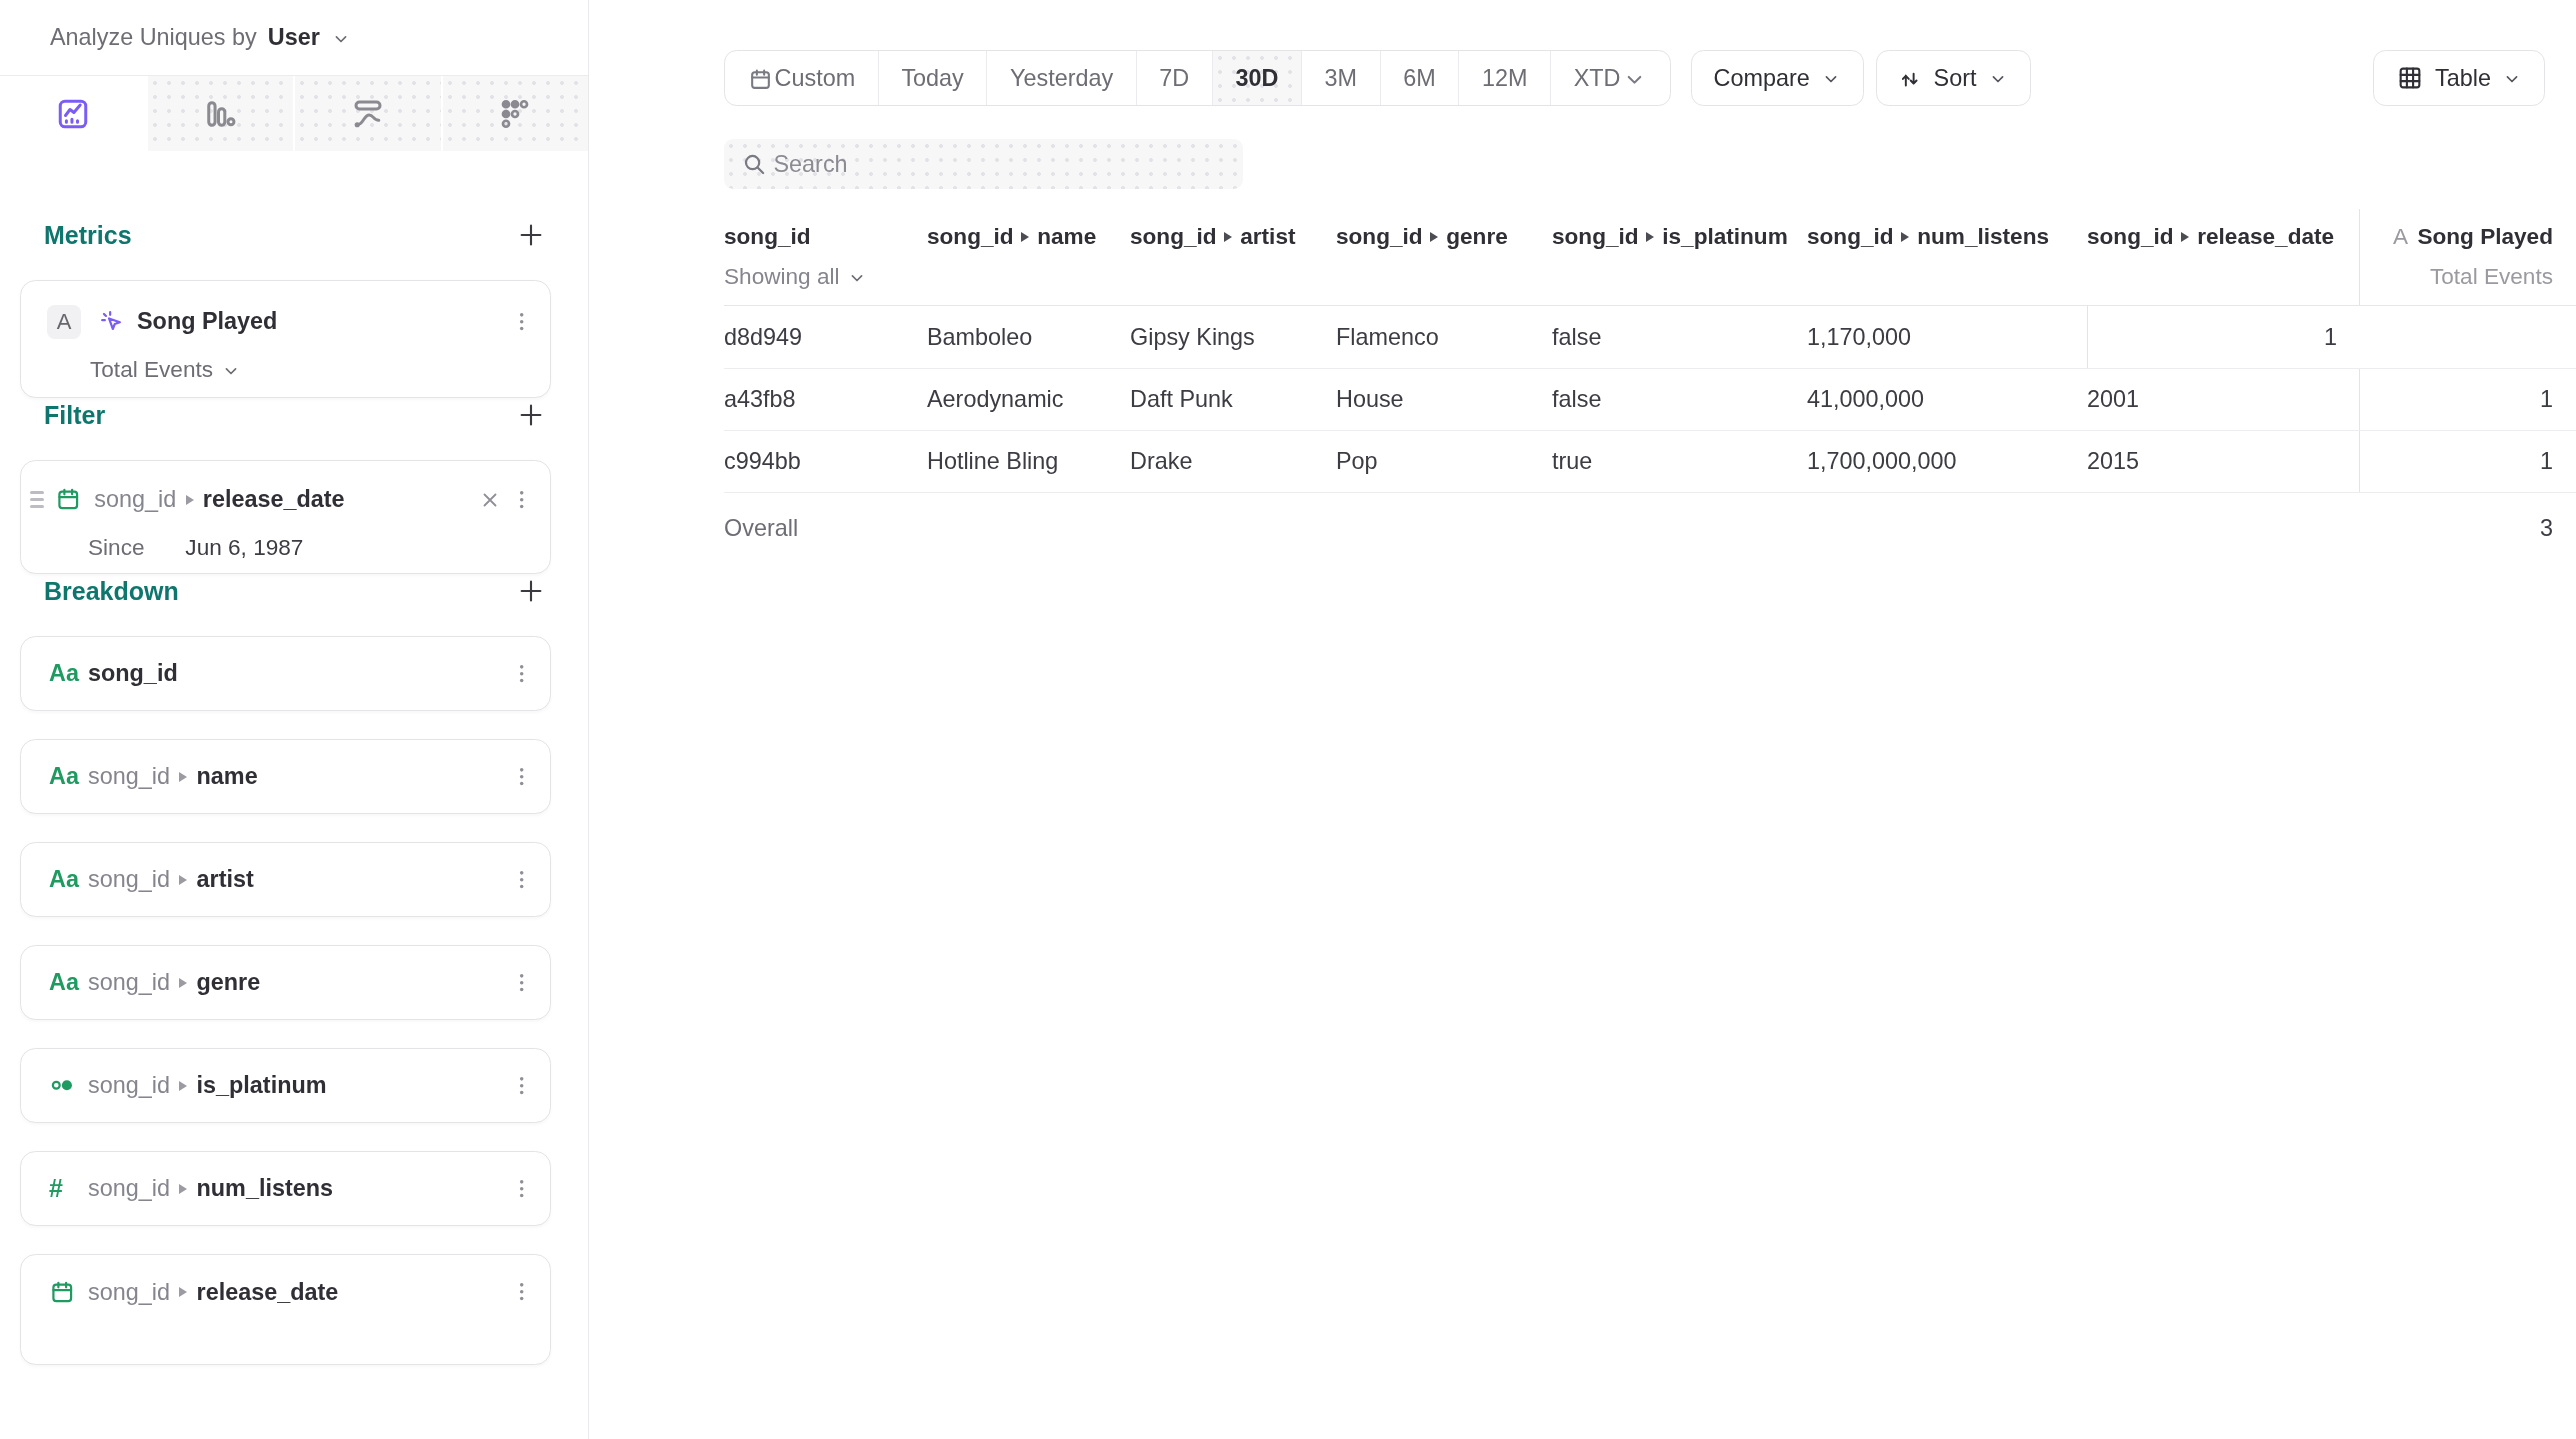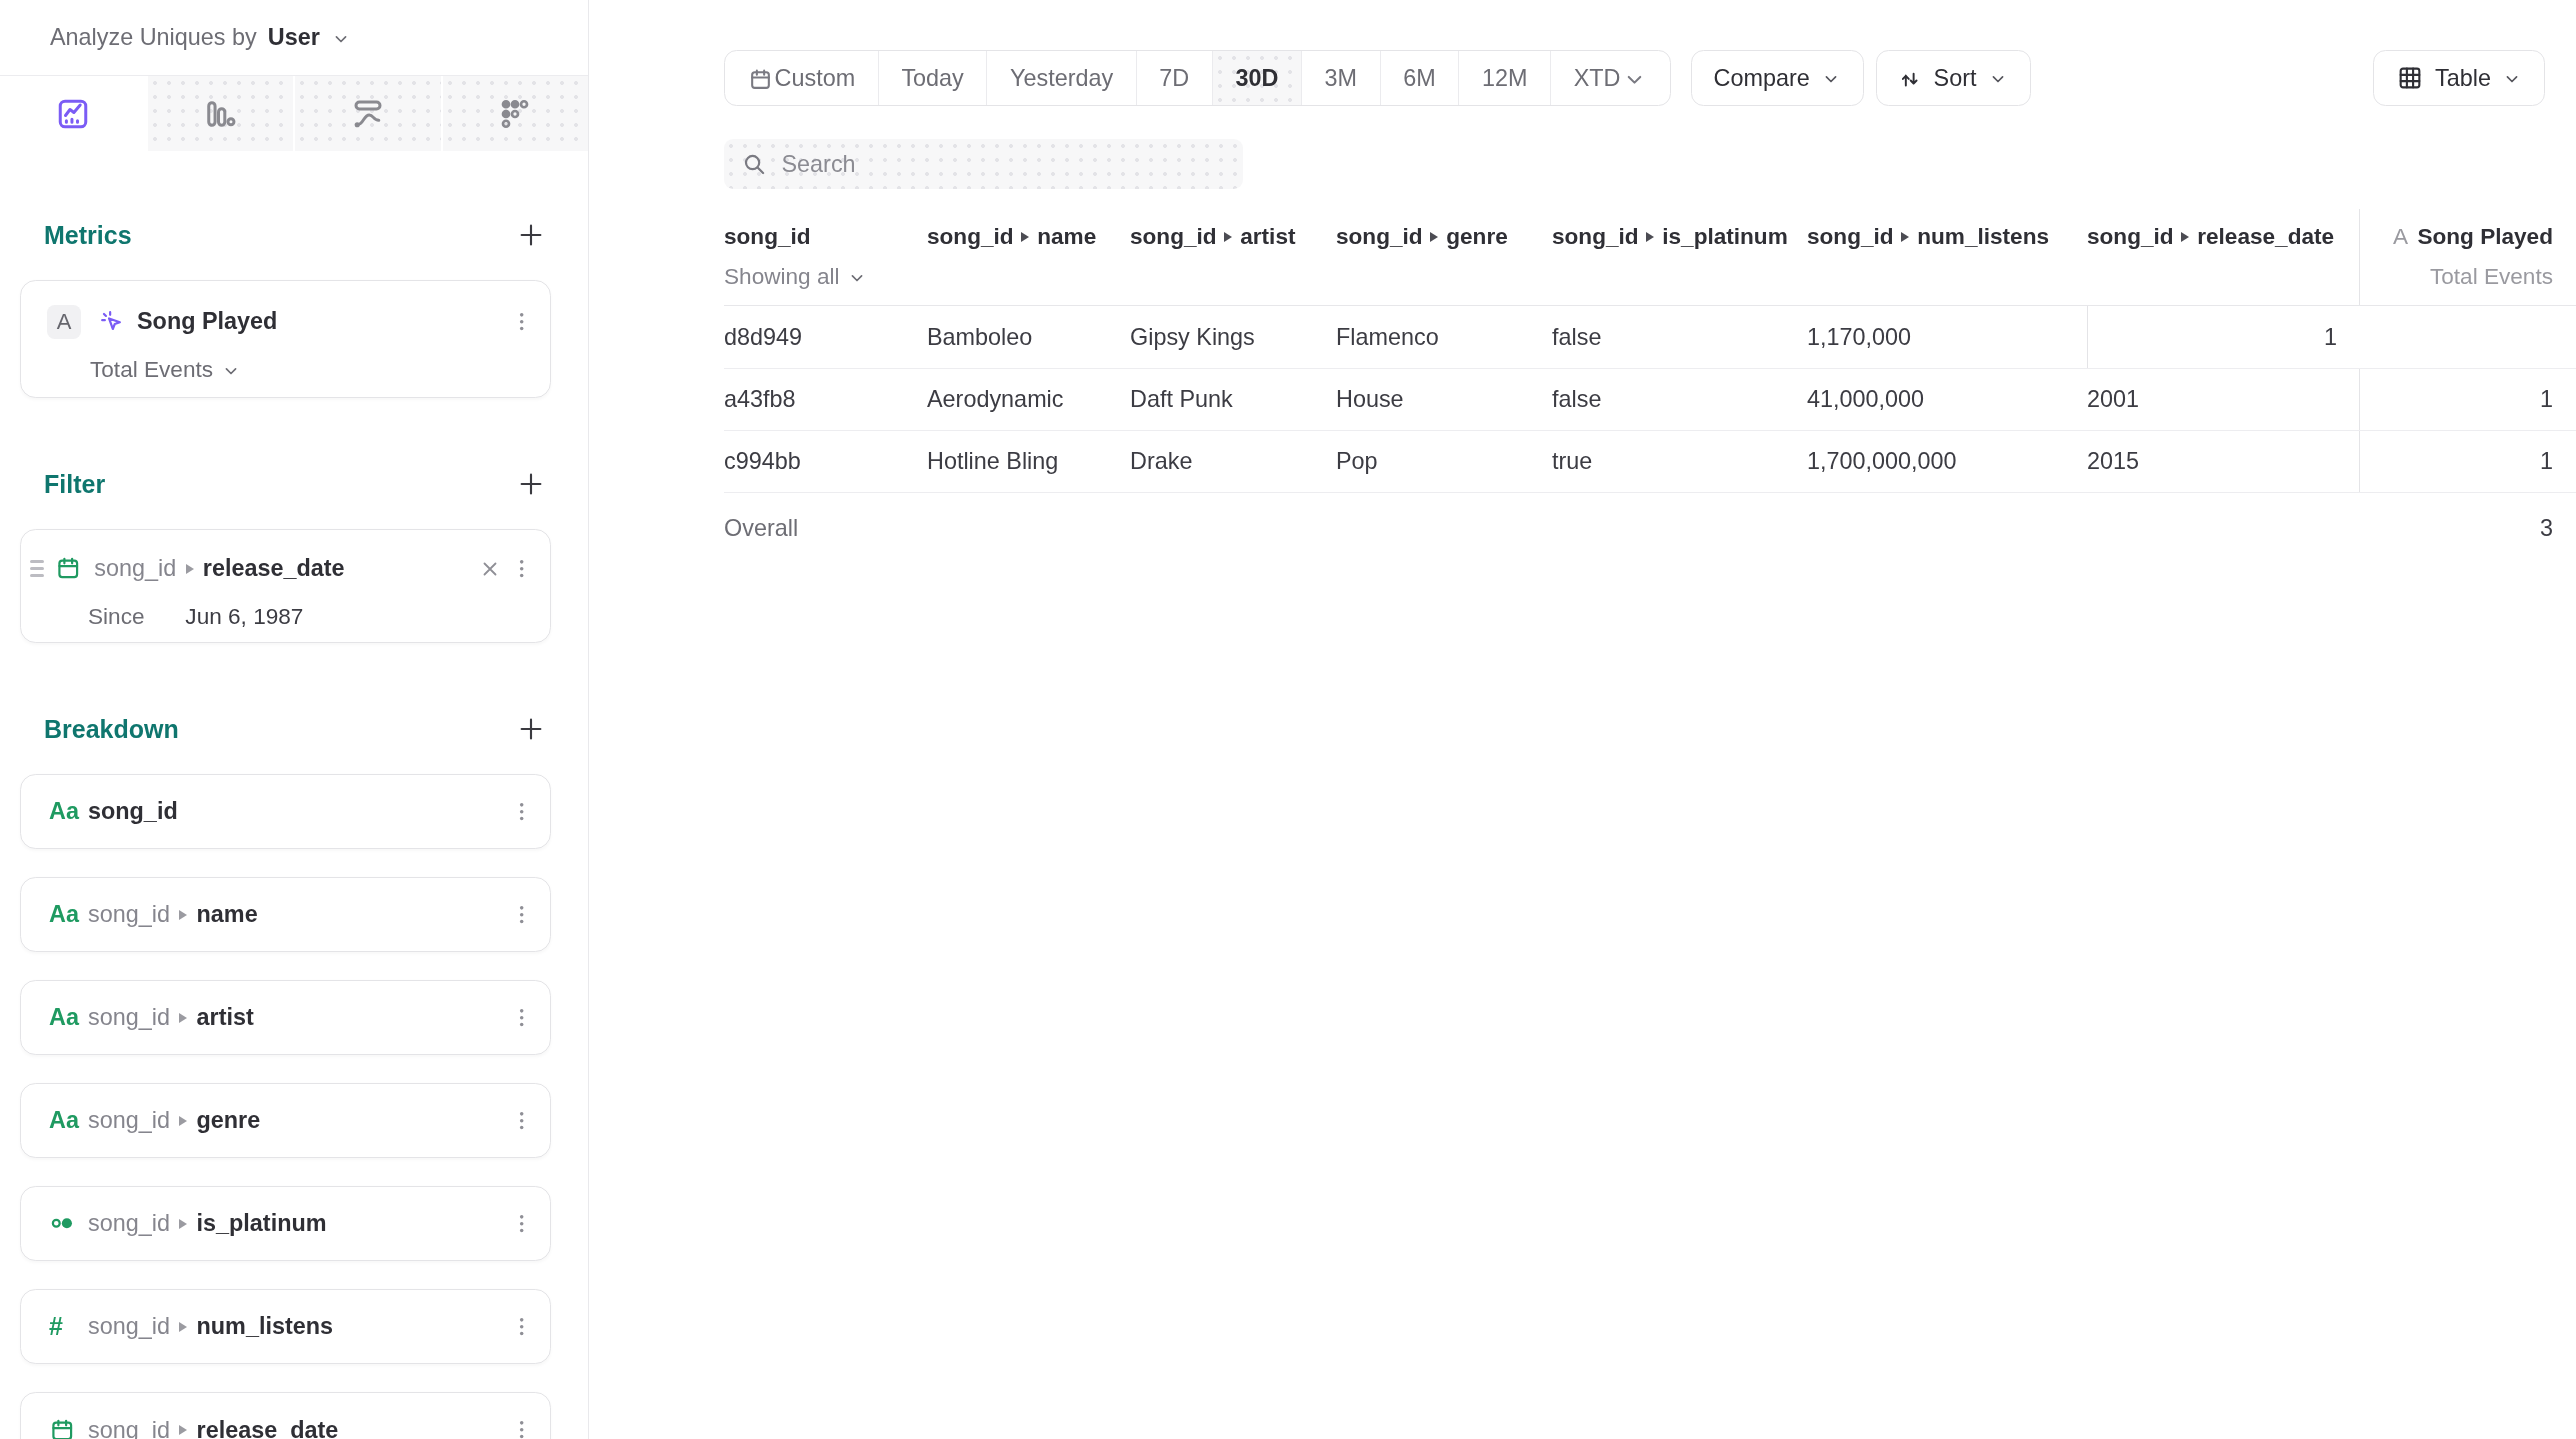--- a/index.html
+++ b/index.html
@@ -28,21 +28,21 @@
   .sb-header .lbl { color:#6d6d74; }
   .sb-header .val { color:#2f2f35; font-weight:700; }
   .tabbar { display:flex; height:75px; flex:none; }
   .tab { flex:1; display:flex; align-items:center; justify-content:center; cursor:pointer; }
   .tab.sel { background:#fff; color:#7b5cf5; }
   .tab.unsel { color:#8a8a90; }
   .tab + .tab.unsel { border-left:2.3px solid #fff; }
   .tab .ic { width:36px; height:36px; }
   .sb-body { padding:0 0 31px 0; overflow:hidden; }
   .sect-head { display:flex; align-items:center; justify-content:space-between;
-               padding:0 40px 0 44px; margin-top:69px; }
+               padding:0 40px 0 44px; }
   .sect-head:first-child { margin-top:67px; }
   .sect-title { font-size:25px; font-weight:700; color:#0f766e; }
   .plusbtn { color:#3a3a40; width:34px; height:34px; display:flex; align-items:center;
              justify-content:center; cursor:pointer; }
   .plusbtn .ic { width:30px; height:30px; stroke-width:1.7; }
   .card { margin:28px 37px 0 20px; border:1.6px solid #e4e4e7; border-radius:15.6px;
           background:#fff; box-shadow:0 1.6px 3.1px rgba(0,0,0,.03); position:relative; }
   .card.h1 { height:75px; display:flex; align-items:center; }
   .crow { display:flex; align-items:center; width:100%; padding:0 12.5px 0 28px; gap:0; }
   .crow .icon-slot { width:39px; display:flex; justify-content:flex-start; flex:none; }
@@ -93,21 +93,21 @@
   .gap25 { width:19.5px; flex:none; } .gap16 { width:12.5px; flex:none; }
   .tablebtn { margin-left:auto; margin-right:31px; }
   .tablebtn .ic.grid { width:28px; height:28px; stroke-width:1.8; }
   .sorticon { color:#2f2f35; }
 
   .searchbox { margin-top:33px; width:519px; height:50px; border-radius:9.3px;
                display:flex; align-items:center; padding:0 15.6px 0 17px; }
   .searchbox .ic { width:26.5px; height:26.5px; color:#7a7a82; }
   .searchbox input { border:none; outline:none; background:transparent; flex:1;
                font-family:"Liberation Sans",sans-serif; font-size:23.4px; color:#3c3c43;
-               margin-left:14px; }
+               margin-left:6px; }
   .searchbox input::placeholder { color:#8b8b92; }
 
   
   .tbl { margin-top:20px; width:1852px; }
   .grid8 { display:grid; grid-template-columns:203px 203px 206px 216px 255px 280px 272px 216px; }
   .thead { border-bottom:1.6px solid #e7e7ea; }
   .th { padding-top:11px; padding-bottom:12.5px; }
   .th .l1 { display:flex; align-items:center; font-size:22.6px; font-weight:700;
             color:#2f2f35; height:34px; }
   .th .l1 .prop-parent { font-size:22.6px; color:#2f2f35; margin-right:7.8px; }

